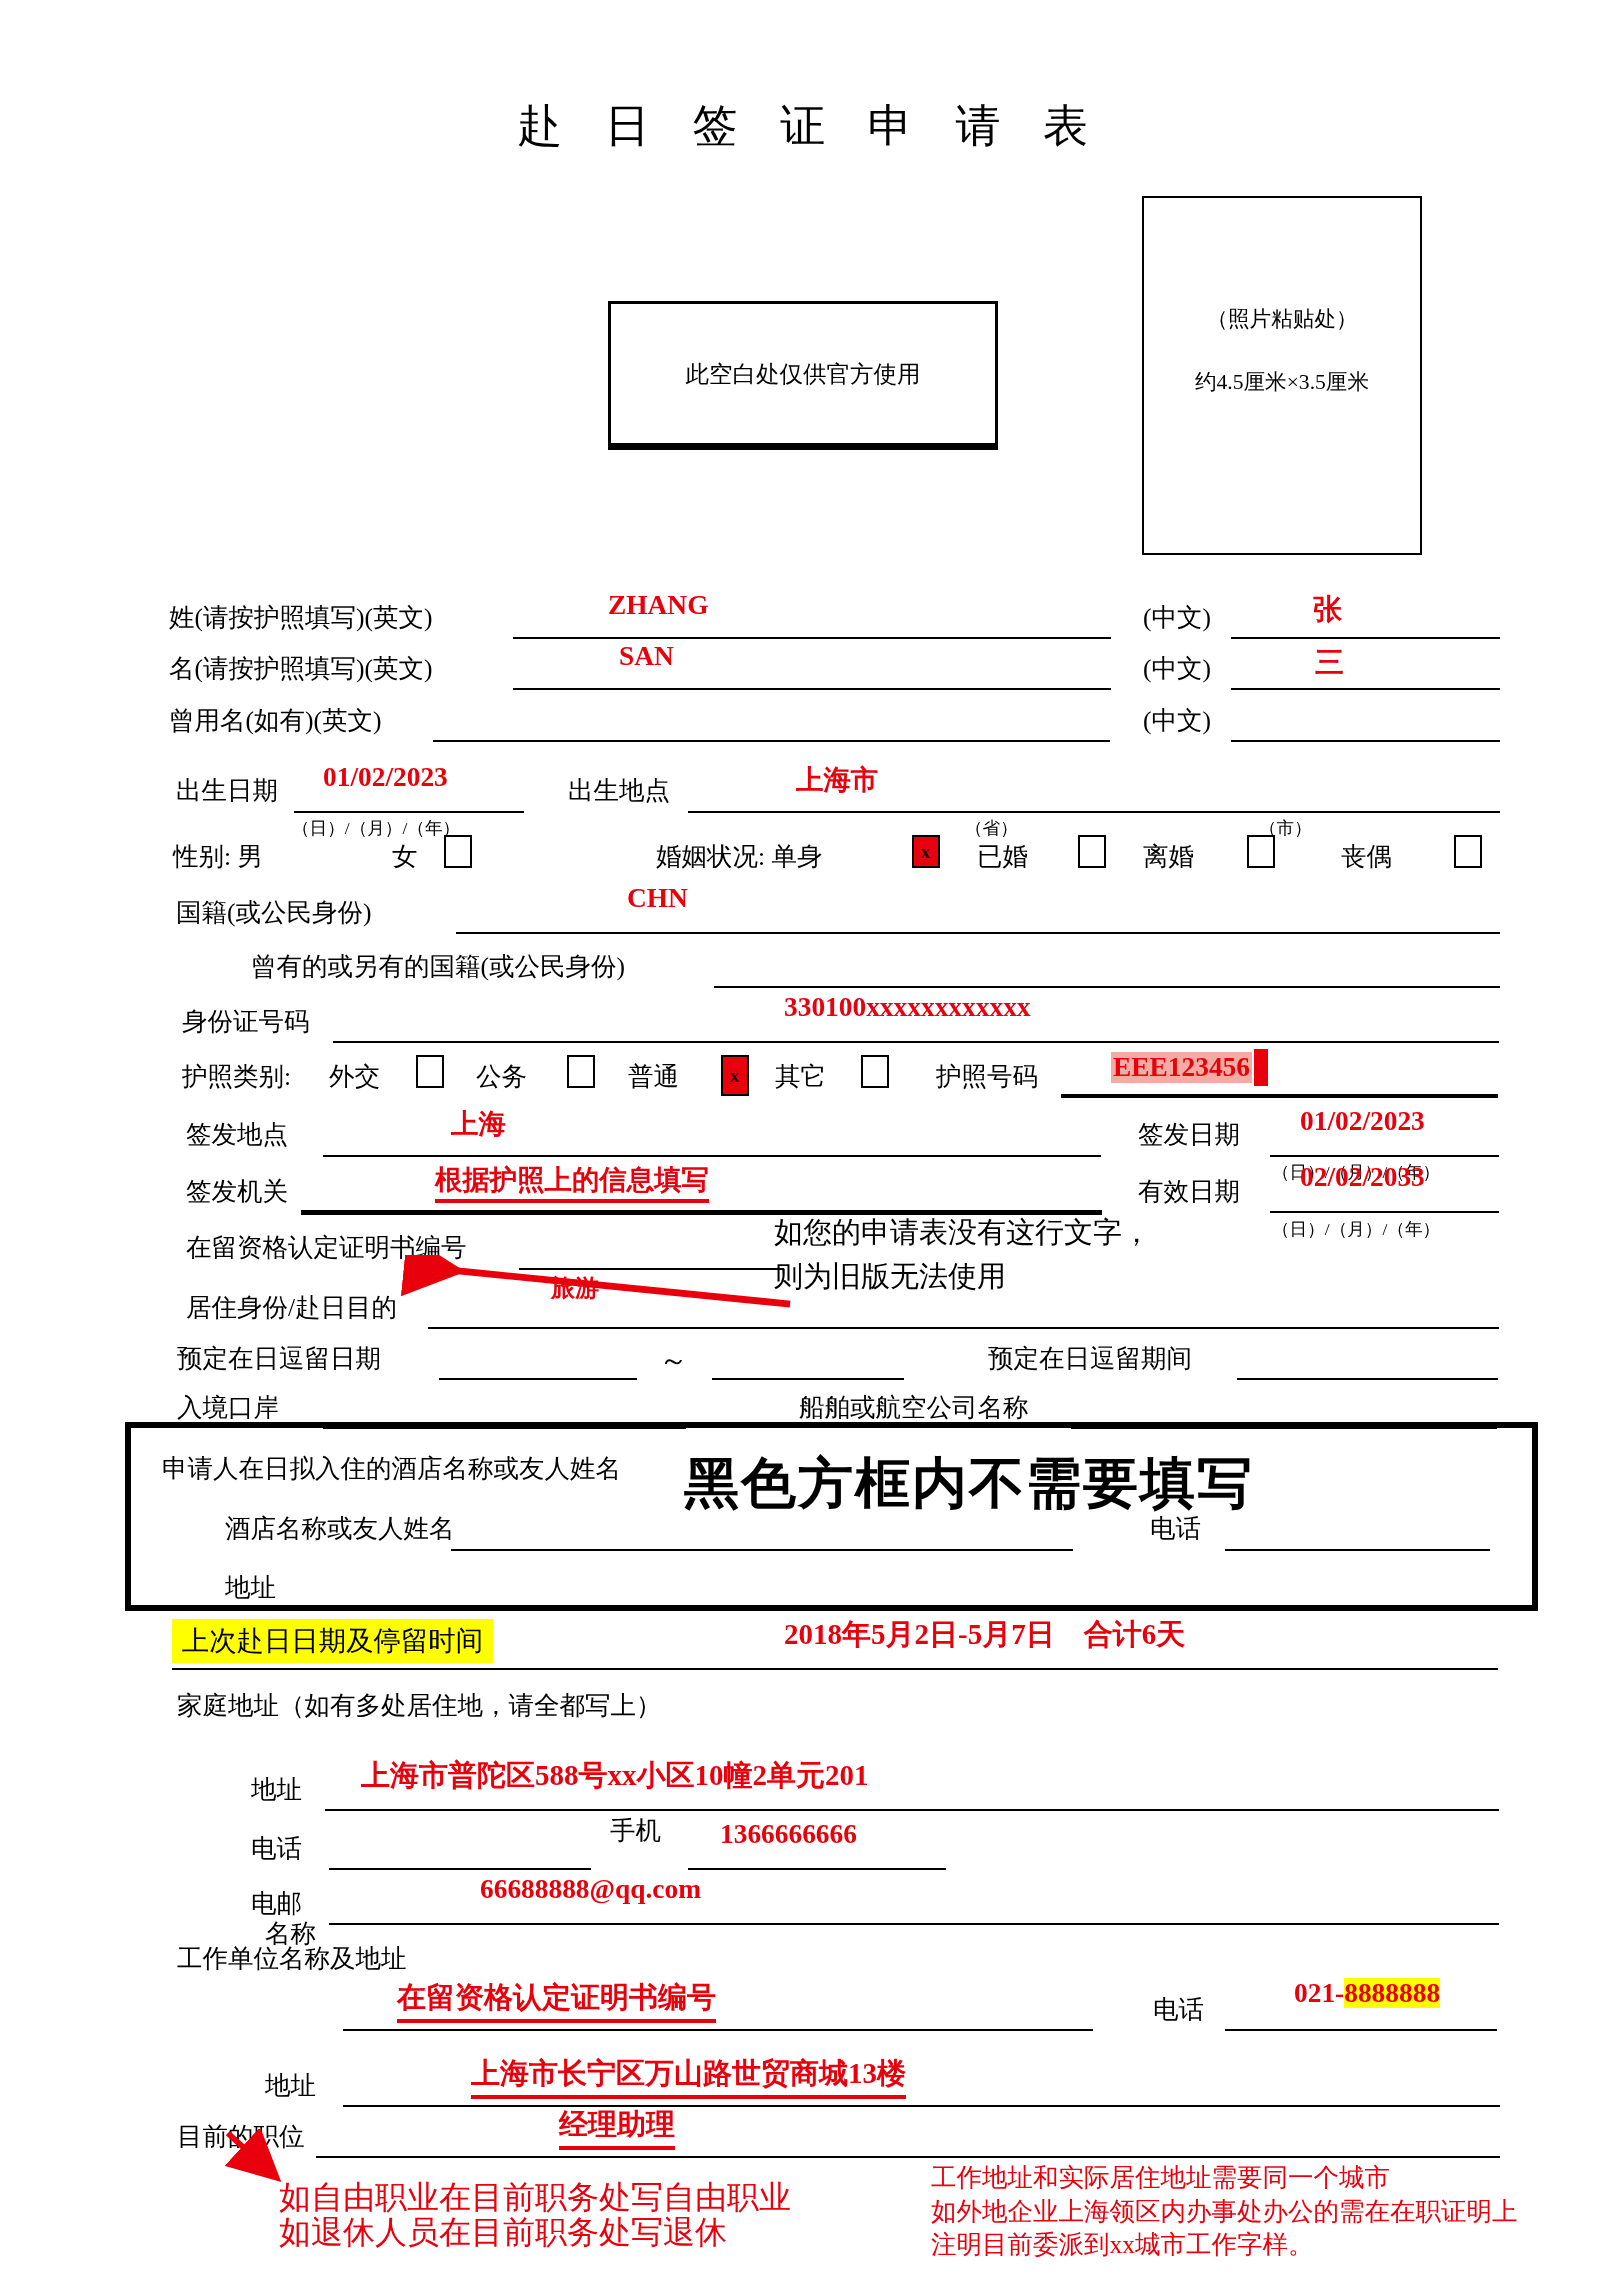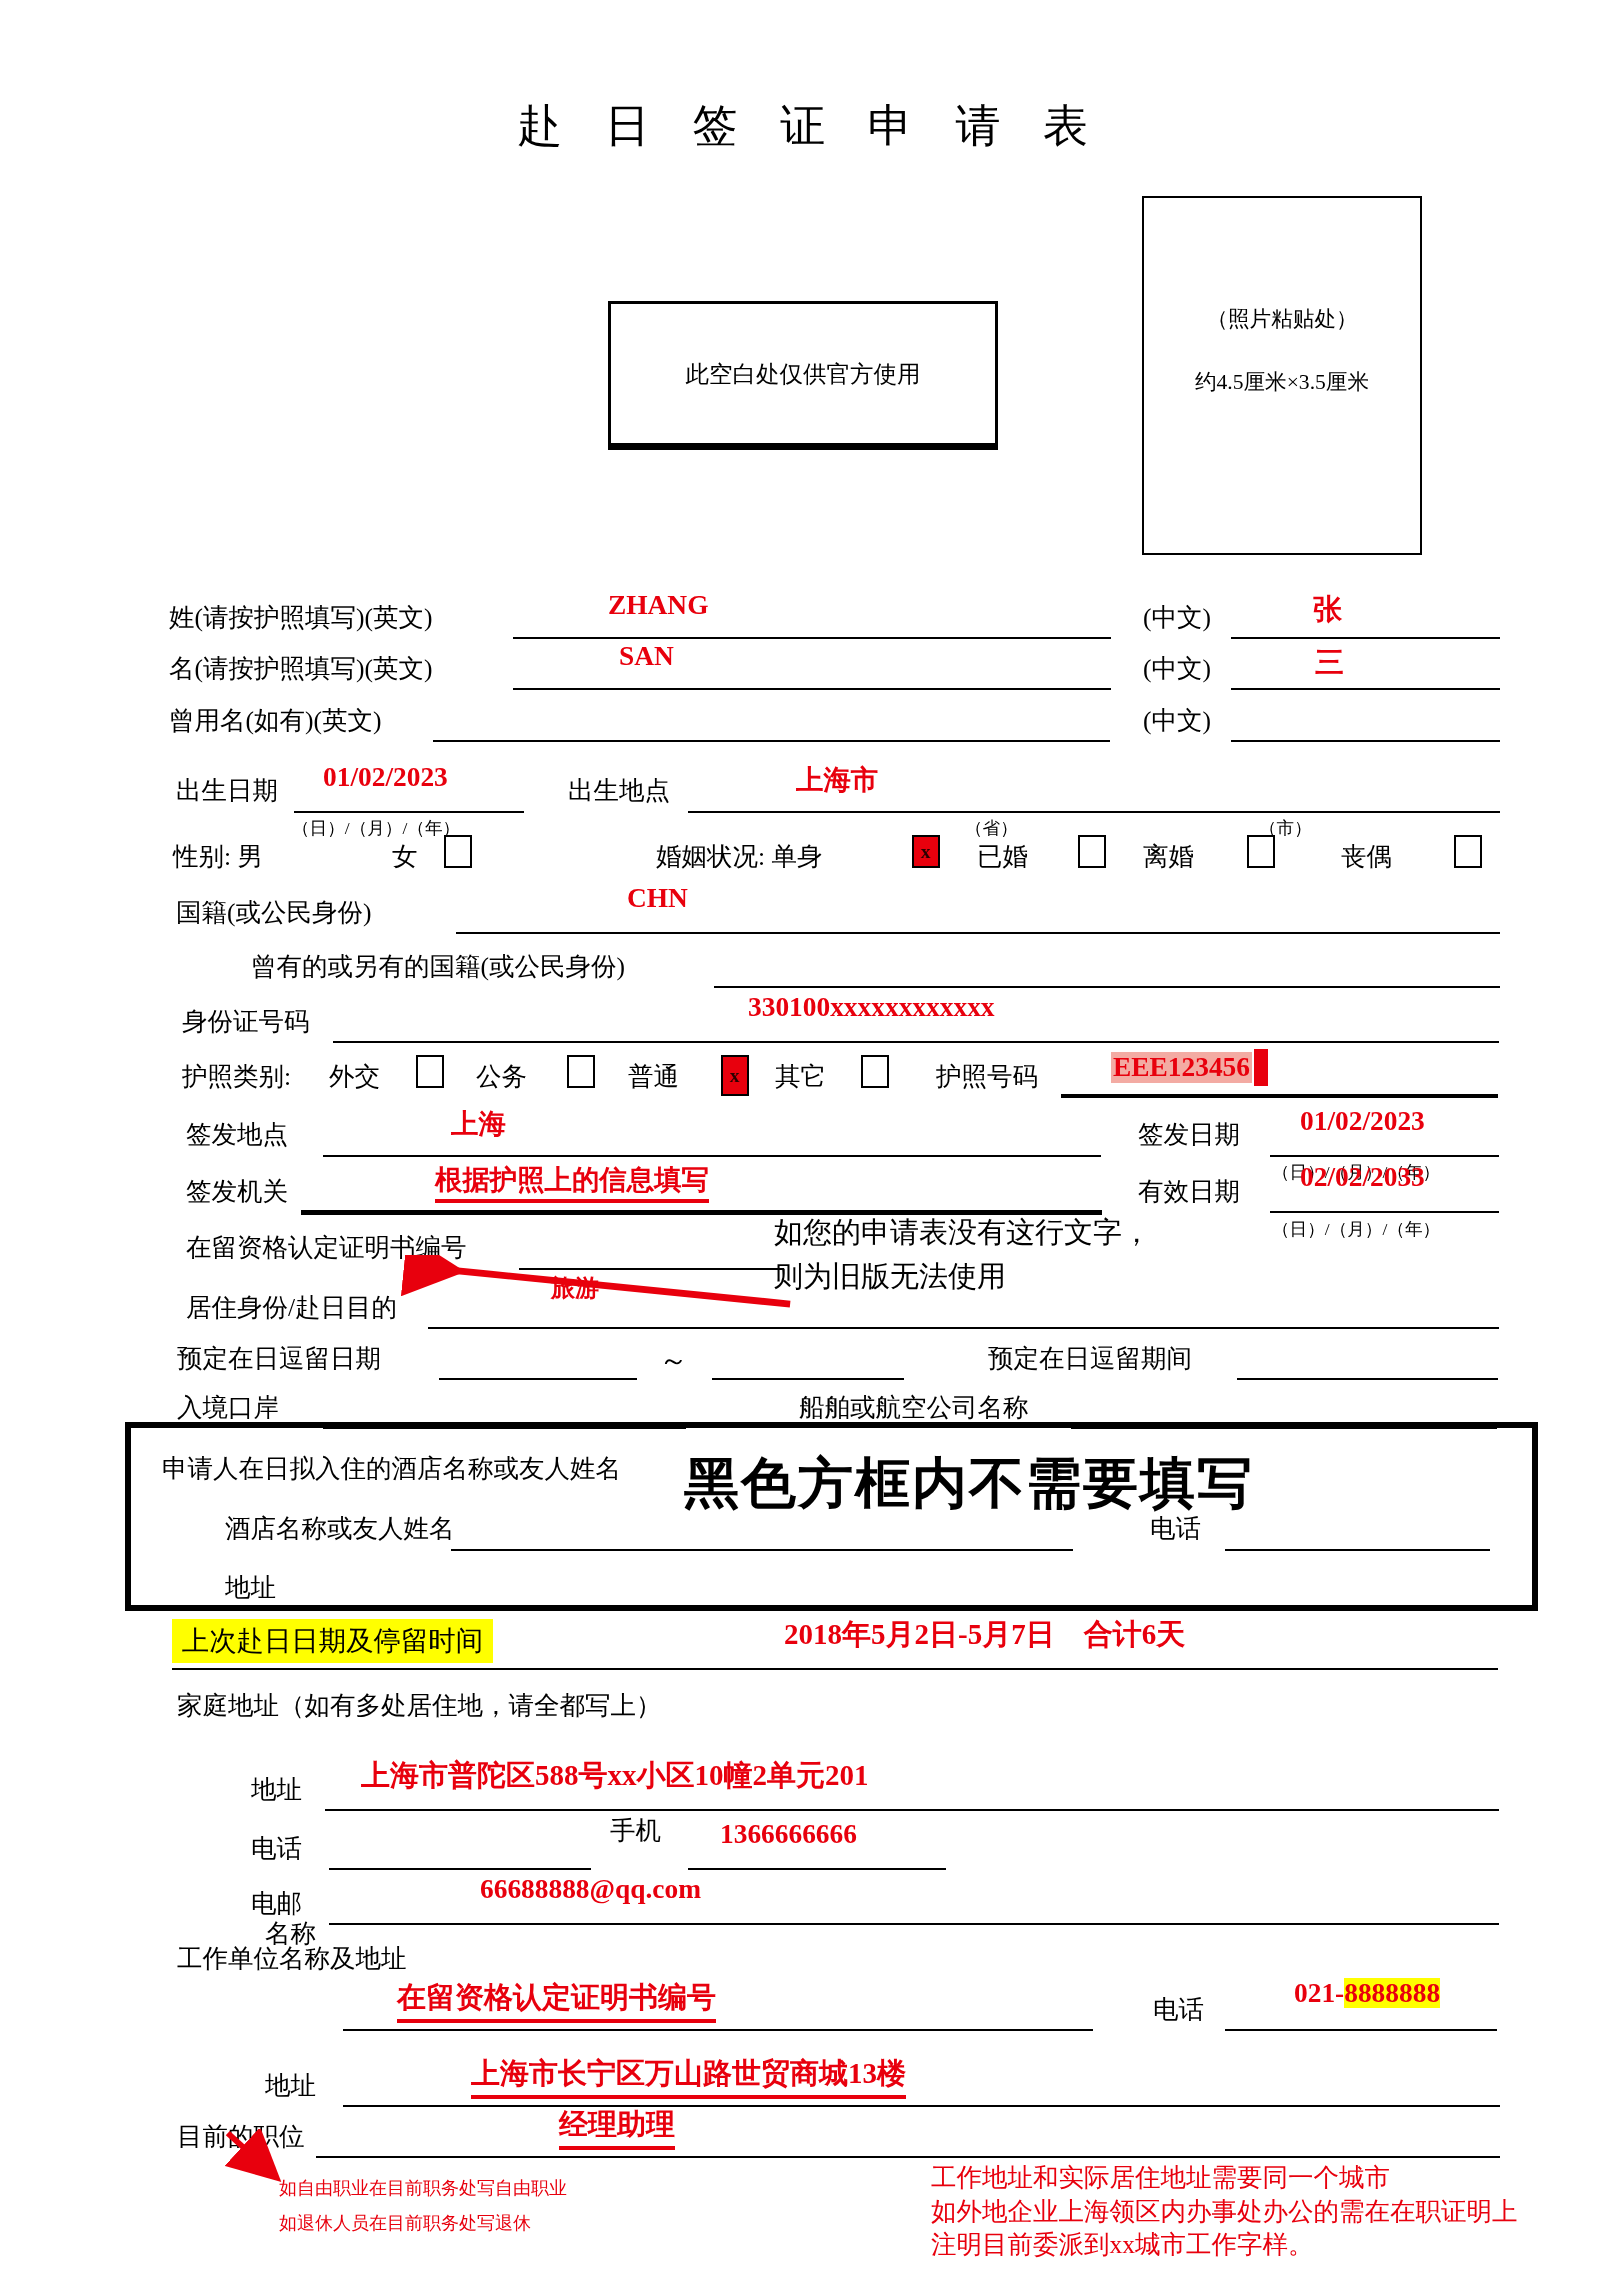--- a/index.html
+++ b/index.html
@@ -21,21 +21,21 @@
     width:23.5px; height:29px; border:2px solid #000; box-sizing:content-box;
     display:flex; align-items:center; justify-content:center;
     font-size:19.6px; line-height:1;
   }
   .cb.red-mark { background:var(--red); color:#2a0000; font-weight:bold; }
   .hl-yellow { background:var(--yellow); }
   .title { font-size:45px; letter-spacing:15.7px; text-align:center; white-space:nowrap; }
   .boxed { border:3.9px solid #000; display:flex; align-items:center; justify-content:center; }
   .overlay-big { font-size:55px; font-weight:600; letter-spacing:2px; white-space:nowrap; }
   .note-black { font-size:29px; white-space:nowrap; }
-  .note-red { color:var(--red); font-size:18px; white-space:nowrap; }
+  .note-red { color:var(--red); font-size:32px; white-space:nowrap; }
   .pnum { background:var(--pink); padding:0 2px; }
   .cursor { display:inline-block; width:13.7px; height:37px; background:var(--red); margin-left:2px; }
   .center { text-align:center; }
 </style>
 </head>
 <body>
 
 <div class="page">
 
   <div class="abs title" style="left:0;right:0;top:96px;">赴 日 签 证 申 请 表</div>
@@ -89,21 +89,21 @@
   <div class="abs cb" style="left:1454px;top:835px;"></div>
 
   <div class="abs lbl" style="left:176px;top:895px;">国籍(或公民身份)</div>
   <div class="abs val" style="left:627px;top:883px;">CHN</div>
   <div class="abs ln" style="left:456px;top:932px;width:1044px;"></div>
 
   <div class="abs lbl" style="left:251px;top:949px;">曾有的或另有的国籍(或公民身份)</div>
   <div class="abs ln" style="left:714px;top:986px;width:786px;"></div>
 
   <div class="abs lbl" style="left:182px;top:1004px;">身份证号码</div>
-  <div class="abs val" style="left:748px;top:992px;">330100xxxxxxxxxxxx</div>
+  <div class="abs val" style="left:784px;top:992px;">330100xxxxxxxxxxxx</div>
   <div class="abs ln" style="left:333px;top:1041px;width:1166px;"></div>
 
   <div class="abs lbl" style="left:182px;top:1059px;">护照类别:</div>
   <div class="abs lbl" style="left:329px;top:1059px;">外交</div>
   <div class="abs cb" style="left:416px;top:1055px;"></div>
   <div class="abs lbl" style="left:476px;top:1059px;">公务</div>
   <div class="abs cb" style="left:567px;top:1055px;"></div>
   <div class="abs lbl" style="left:628px;top:1059px;">普通</div>
   <div class="abs cb red-mark" style="left:721px;top:1055px;height:37px;">x</div>
   <div class="abs lbl" style="left:775px;top:1059px;">其它</div>

